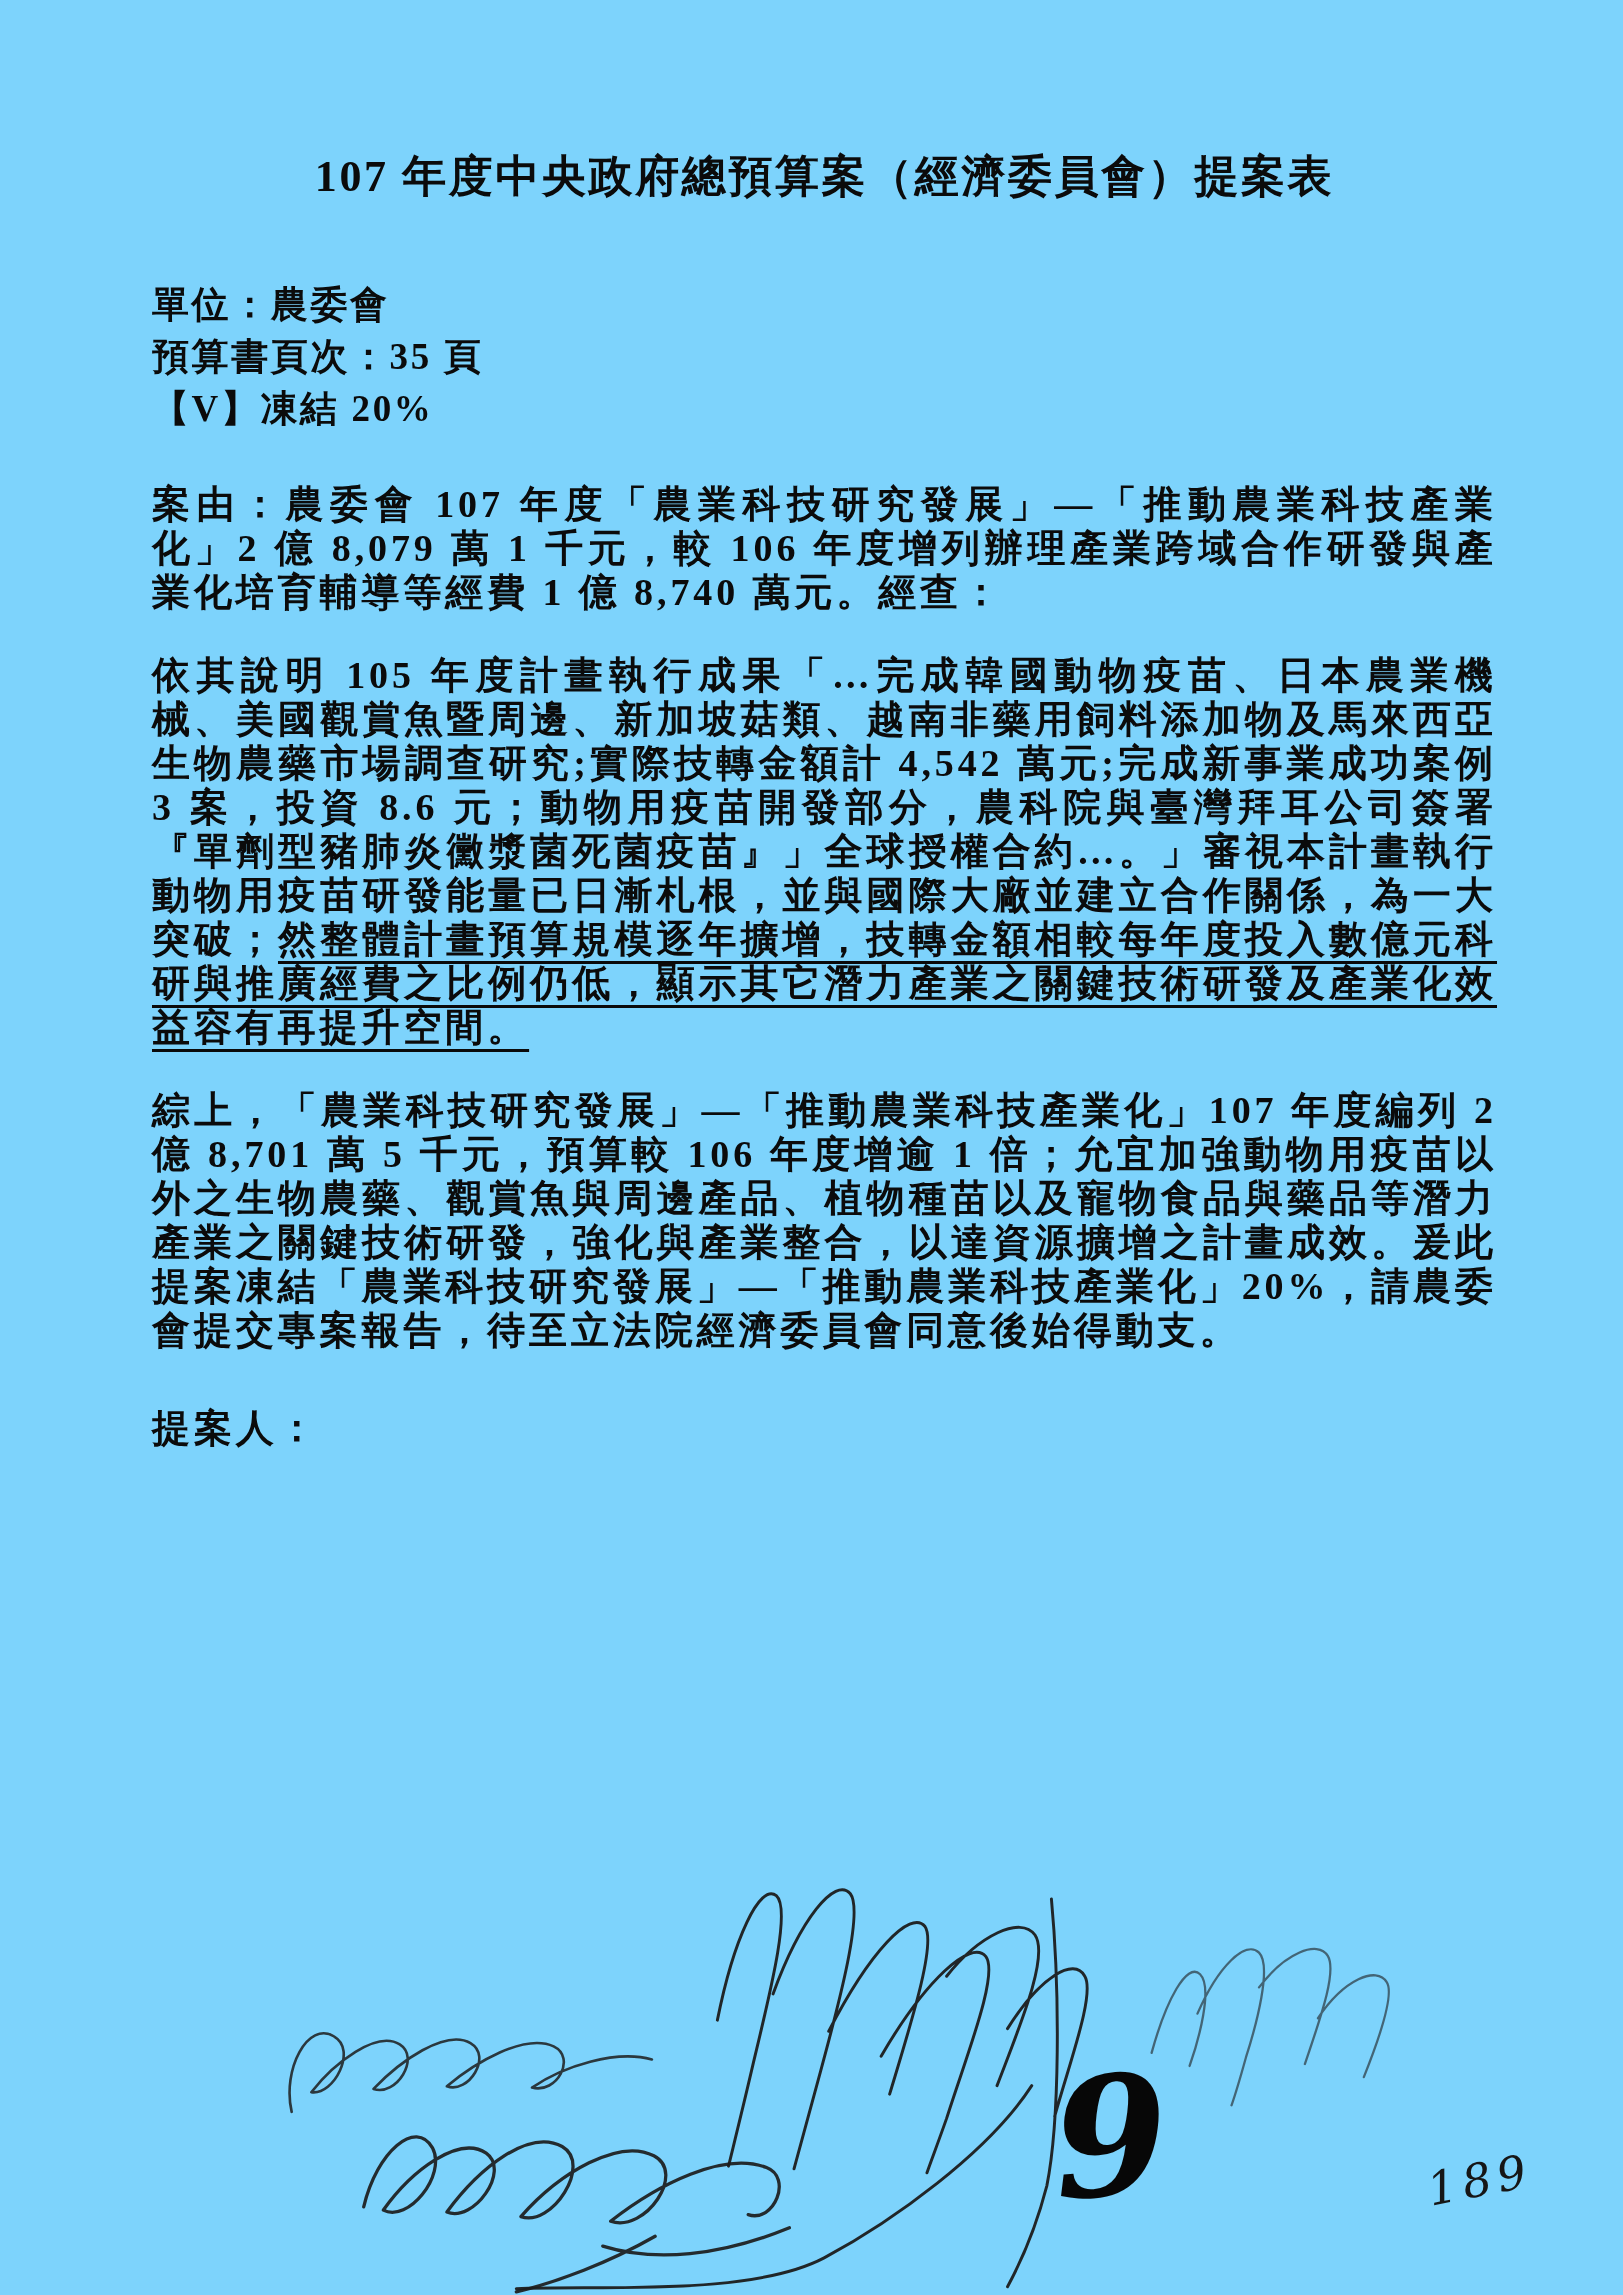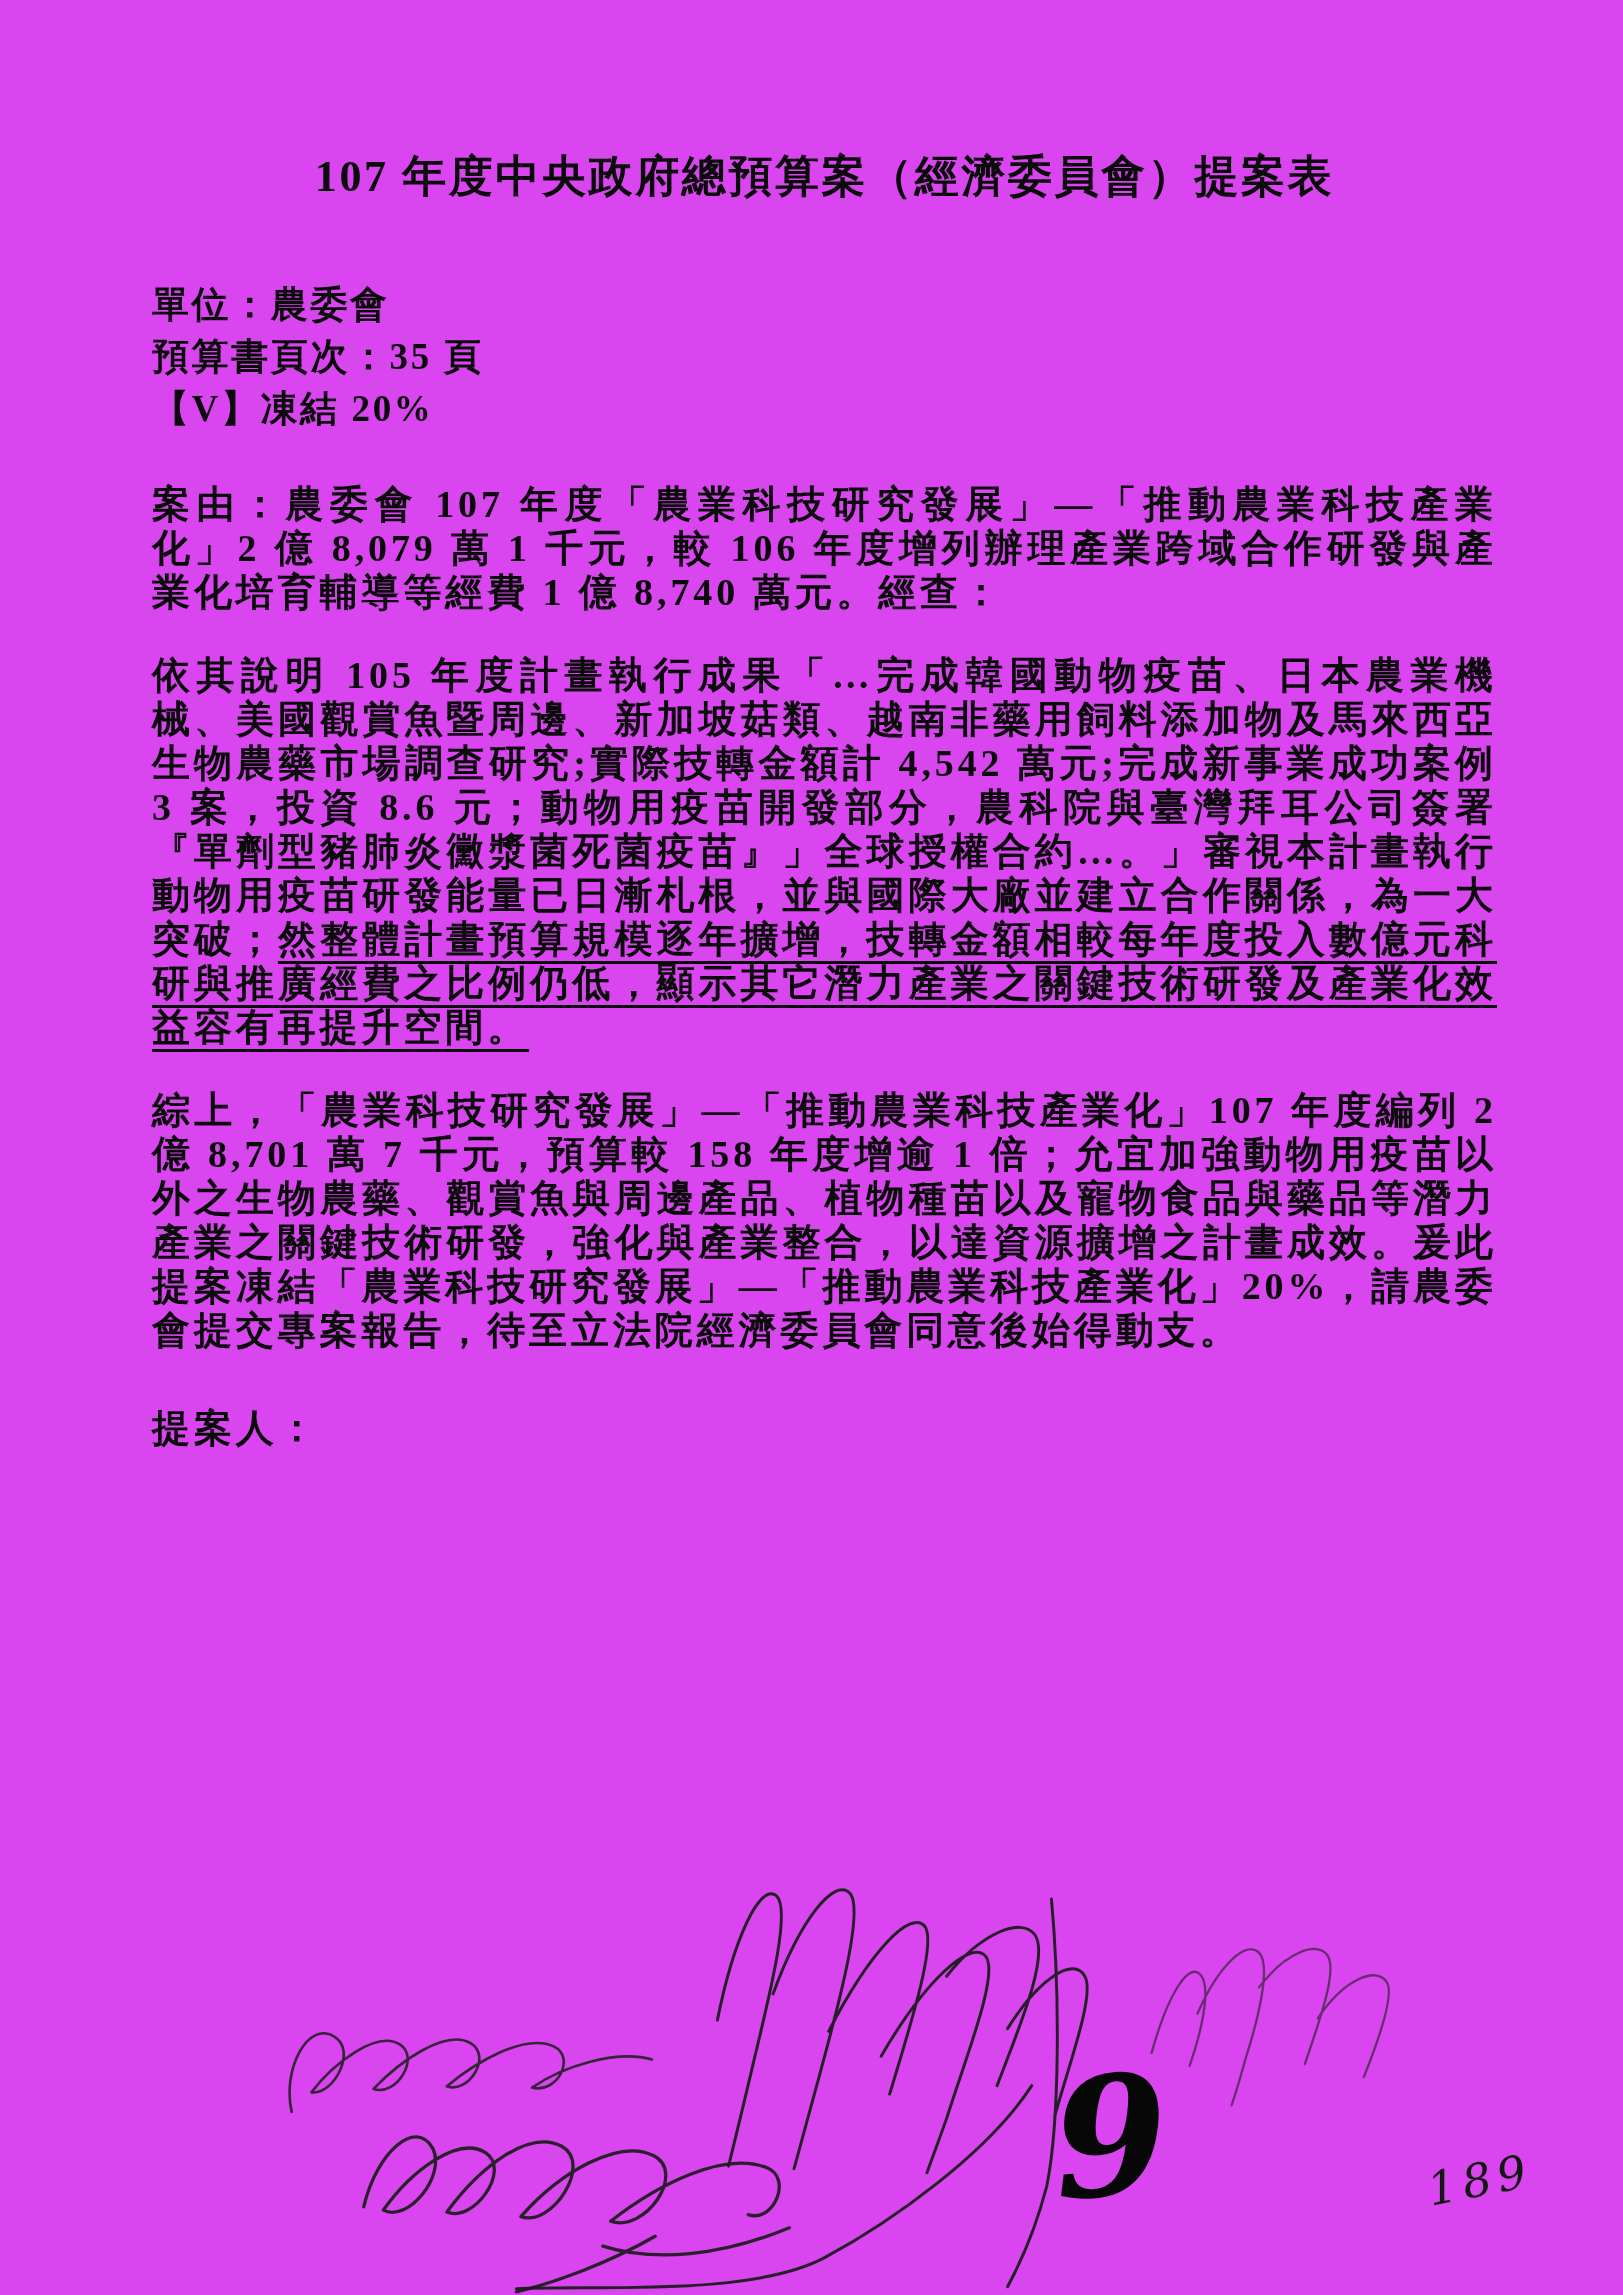--- a/index.html
+++ b/index.html
@@ -1,20 +1,20 @@
 <!DOCTYPE html>
 <html style="font-size:10.5px"><head>
 <meta charset="utf-8">
 <style>
   html, body { margin: 0; padding: 0; background: #ffffff; }
   .page {
     position: relative;
     width: 1624px;
     height: 2295px;
-    background: #d946ef;
+    background: #7dd3fc;
     font-family: "Liberation Serif", "DejaVu Serif", serif;
     color: #0b0b0b;
     overflow: hidden;
   }
   .content {
     position: absolute;
     left: 152px;
     top: 147px;
     width: 1345px;
   }
@@ -105,21 +105,21 @@
       <div>單位：農委會</div>
       <div>預算書頁次：35 頁</div>
       <div>【V】凍結 20%</div>
     </div>
 
     <p class="body">案由：農委會 107 年度「農業科技研究發展」—「推動農業科技產業化」2 億 8,079 萬 1 千元，較 106 年度增列辦理產業跨域合作研發與產業化培育輔導等經費 1 億 8,740 萬元。經查：</p>
 
 
     <p class="body"><span>依其說明 105 年度計畫執行成果「…完成韓國動物疫苗、日本農業機械、美國觀賞魚暨周邊、新加坡菇類、越南非藥用飼料添加物及馬來西亞生物農藥市場調查研究;實際技轉金額計 4,542 萬元;完成新事業成功案例 3 案，投資 8.6 元；動物用疫苗開發部分，農科院與臺灣拜耳公司簽署『單劑型豬肺炎黴漿菌死菌疫苗』」全球授權合約…。」審視本計畫執行動物用疫苗研發能量已日漸札根，並與國際大廠並建立合作關係，為一大突破；</span><span class="ul-heavy">然整體計畫預算規模逐年擴增，技轉金額相較每年度投入數億元科研與推廣經費之比例仍低，顯示其它潛力產業之關鍵技術研發及產業化效益容有再提升空間。</span></p>
 
-    <p class="body">綜上，「農業科技研究發展」—「推動農業科技產業化」107 年度編列 2 億 8,701 萬 7 千元，預算較 158 年度增逾 1 倍；允宜加強動物用疫苗以外之生物農藥、觀賞魚與周邊產品、植物種苗以及寵物食品與藥品等潛力產業之關鍵技術研發，強化與產業整合，以達資源擴增之計畫成效。爰此提案凍結「農業科技研究發展」—「推動農業科技產業化」20%，請農委會提交專案報告，待至立法院經濟委員會同意後始得動支。</p>
+    <p class="body">綜上，「農業科技研究發展」—「推動農業科技產業化」107 年度編列 2 億 8,701 萬 5 千元，預算較 106 年度增逾 1 倍；允宜加強動物用疫苗以外之生物農藥、觀賞魚與周邊產品、植物種苗以及寵物食品與藥品等潛力產業之關鍵技術研發，強化與產業整合，以達資源擴增之計畫成效。爰此提案凍結「農業科技研究發展」—「推動農業科技產業化」20%，請農委會提交專案報告，待至立法院經濟委員會同意後始得動支。</p>
 
     <div class="proposer">提案人：</div>
 
   </div>
 
   <svg class="sig-layer" viewBox="0 0 1820 676">
 
     <path stroke-width="4" opacity="0.85" d="M85,395 C70,330 110,255 150,280 C185,300 150,370 115,365
              C150,320 215,270 250,292 C282,312 245,372 210,360
              C250,318 320,268 358,290 C392,310 355,368 322,356

